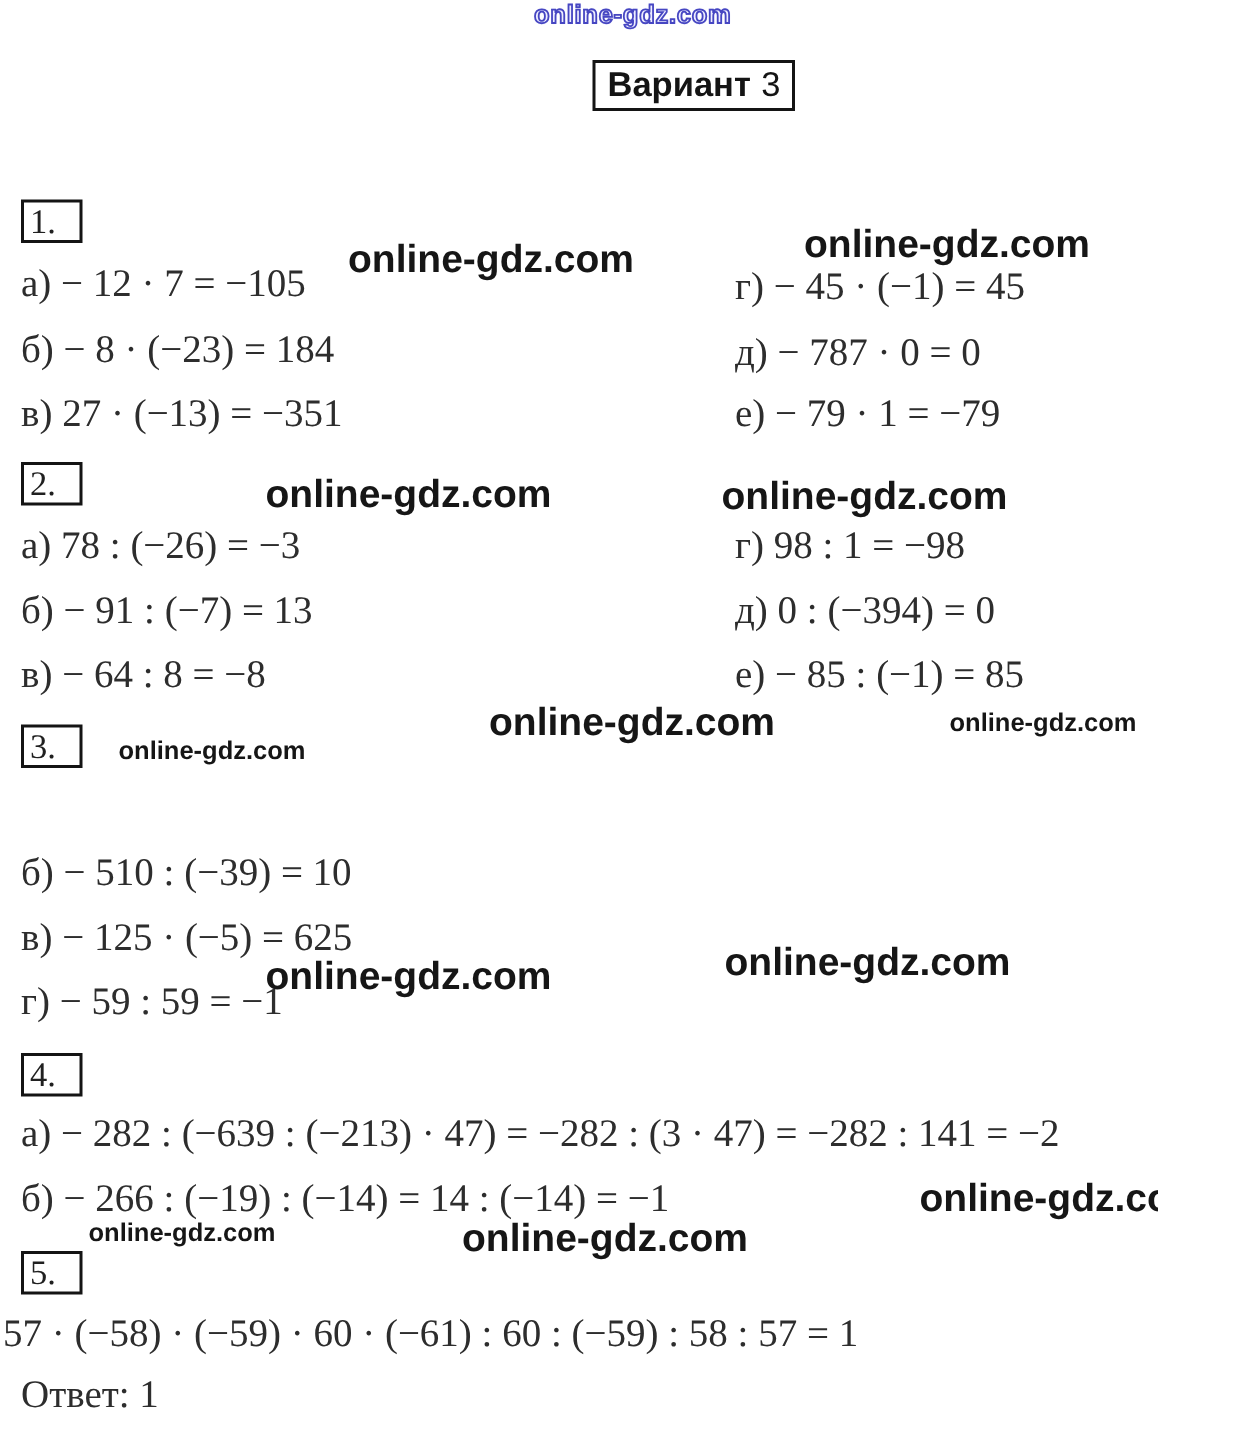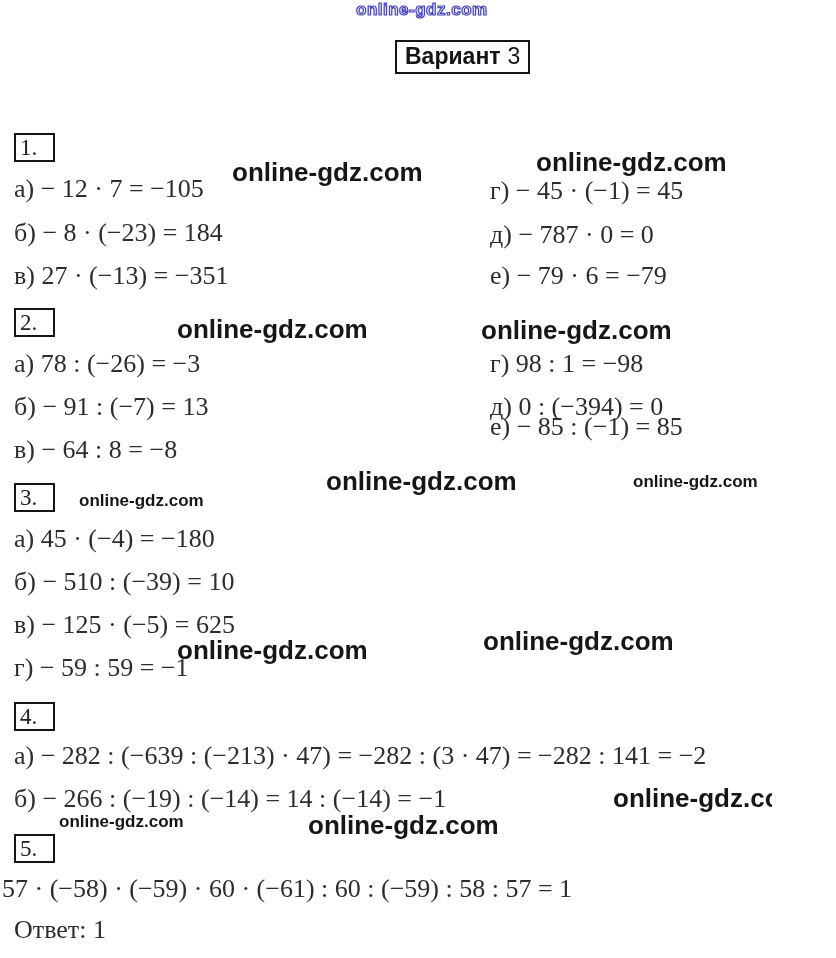--- a/index.html
+++ b/index.html
@@ -89,32 +89,31 @@
     <span class="variant-word">Вариант</span>
     <span class="variant-num">3</span>
   </div>
 
   <div class="numbox" style="top:133px">1.</div>
   <span class="math" style="left:14px;top:174px">а) − 12 · 7 = −105</span>
   <span class="math" style="left:14px;top:218px">б) − 8 · (−23) = 184</span>
   <span class="math" style="left:14px;top:261px">в) 27 · (−13) = −351</span>
   <span class="math" style="left:490px;top:176px">г) − 45 · (−1) = 45</span>
   <span class="math" style="left:490px;top:220px">д) − 787 · 0 = 0</span>
-  <span class="math" style="left:490px;top:261px">е) − 79 · 6 = −79</span>
+  <span class="math" style="left:490px;top:261px">е) − 79 · 1 = −79</span>
 
   <div class="numbox" style="top:308px">2.</div>
   <span class="math" style="left:14px;top:349px">а) 78 : (−26) = −3</span>
   <span class="math" style="left:14px;top:392px">б) − 91 : (−7) = 13</span>
   <span class="math" style="left:14px;top:435px">в) − 64 : 8 = −8</span>
   <span class="math" style="left:490px;top:349px">г) 98 : 1 = −98</span>
   <span class="math" style="left:490px;top:392px">д) 0 : (−394) = 0</span>
-  <span class="math" style="left:490px;top:412px">е) − 85 : (−1) = 85</span>
+  <span class="math" style="left:490px;top:435px">е) − 85 : (−1) = 85</span>
 
   <div class="numbox" style="top:483px">3.</div>
-  <span class="math" style="left:14px;top:524px">а) 45 · (−4) = −180</span>
   <span class="math" style="left:14px;top:567px">б) − 510 : (−39) = 10</span>
   <span class="math" style="left:14px;top:610px">в) − 125 · (−5) = 625</span>
   <span class="math" style="left:14px;top:653px">г) − 59 : 59 = −1</span>
 
   <div class="numbox" style="top:702px">4.</div>
   <span class="math" style="left:14px;top:741px">а) − 282 : (−639 : (−213) · 47) = −282 : (3 · 47) = −282 : 141 = −2</span>
   <span class="math" style="left:14px;top:784px">б) − 266 : (−19) : (−14) = 14 : (−14) = −1</span>
 
   <div class="numbox" style="top:834px">5.</div>
   <span class="math" style="left:2px;top:874px">57 · (−58) · (−59) · 60 · (−61) : 60 : (−59) : 58 : 57 = 1</span>

